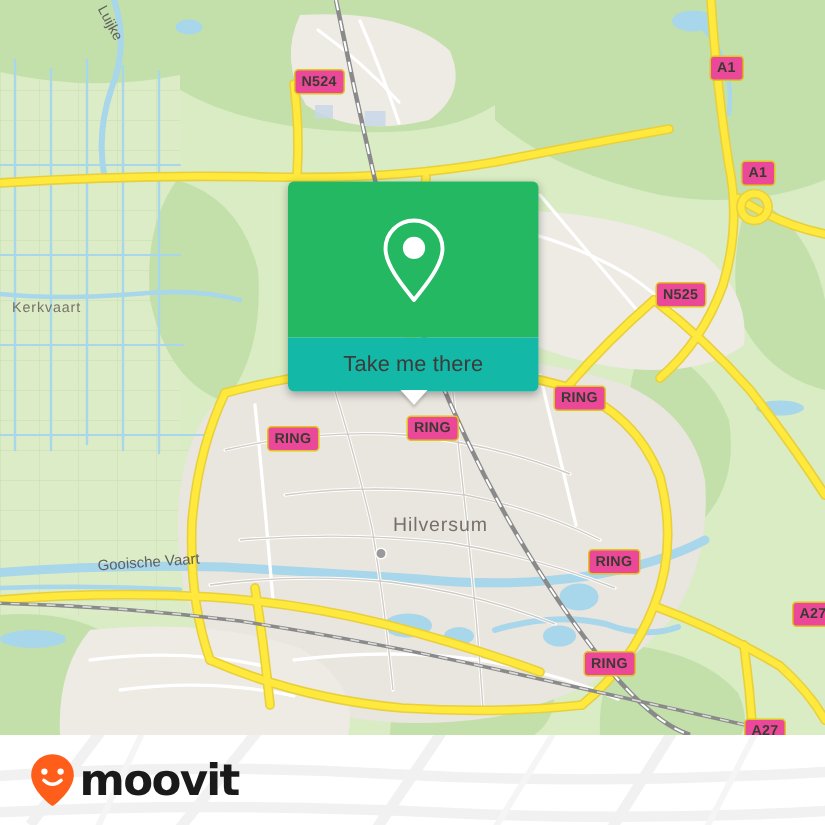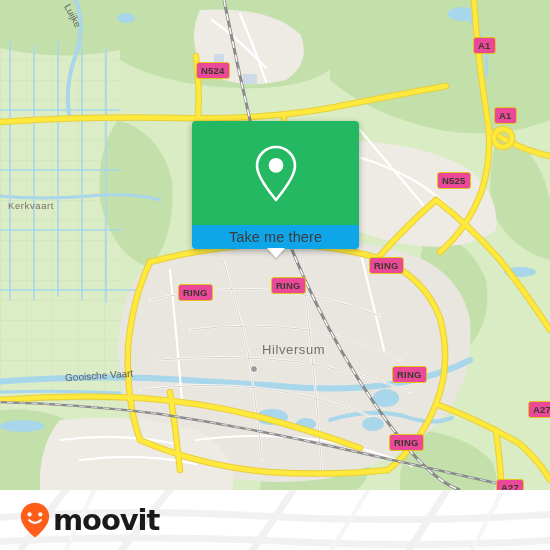--- a/index.html
+++ b/index.html
@@ -77,22 +77,22 @@
   }
   #card-top {
     background: #25b862;
     height: 104px;
     border-radius: 4px 4px 0 0;
     display: flex;
     align-items: center;
     justify-content: center;
   }
   #card-bottom {
-    background: #0ea5e9;
-    height: 24px;
+    background: #14b8a6;
+    height: 36px;
     border-radius: 0 0 4px 4px;
     display: flex;
     align-items: center;
     justify-content: center;
     position: relative;
   }
   #card-cta {
     font-size: 14.5px;
     color: #3c3c3c;
     letter-spacing: 0.1px;
@@ -349,24 +349,24 @@
     <div class="maplabel place-label" style="left:262px; top:342px;">Hilversum</div>
 
     <div class="maplabel place-label" style="left:8px; top:200px; font-size:9.5px;">Kerkvaart</div>
 
     <div class="maplabel water-label" style="left:65px; top:370px; transform:rotate(-4deg); color:#5f5f5f; font-size:10px;">Gooische Vaart</div>
 
     <div class="maplabel water-label" style="left:72px; top:2px; transform:rotate(62deg); transform-origin:0 0; color:#5f5f5f; font-size:9.5px;">Luijke</div>
 
     <div style="position:absolute; left:250px; top:365px; width:6px; height:6px; border-radius:50%; background:#9a9a9a; border:1px solid #ffffff;"></div>
 
-    <div class="shield" style="left:196px; top:62px;">N524</div>
+    <div class="shield" style="left:196px; top:46px;">N524</div>
     <div class="shield" style="left:473px; top:37px;">A1</div>
     <div class="shield" style="left:494px; top:107px;">A1</div>
-    <div class="shield" style="left:437px; top:172px;">N525</div>
+    <div class="shield" style="left:437px; top:188px;">N525</div>
     <div class="shield" style="left:369px; top:257px;">RING</div>
     <div class="shield" style="left:271px; top:277px;">RING</div>
     <div class="shield" style="left:178px; top:284px;">RING</div>
     <div class="shield" style="left:392px; top:366px;">RING</div>
     <div class="shield" style="left:389px; top:434px;">RING</div>
     <div class="shield" style="left:528px; top:401px;">A27</div>
     <div class="shield" style="left:496px; top:479px;">A27</div>
 
 
     <div id="card">

